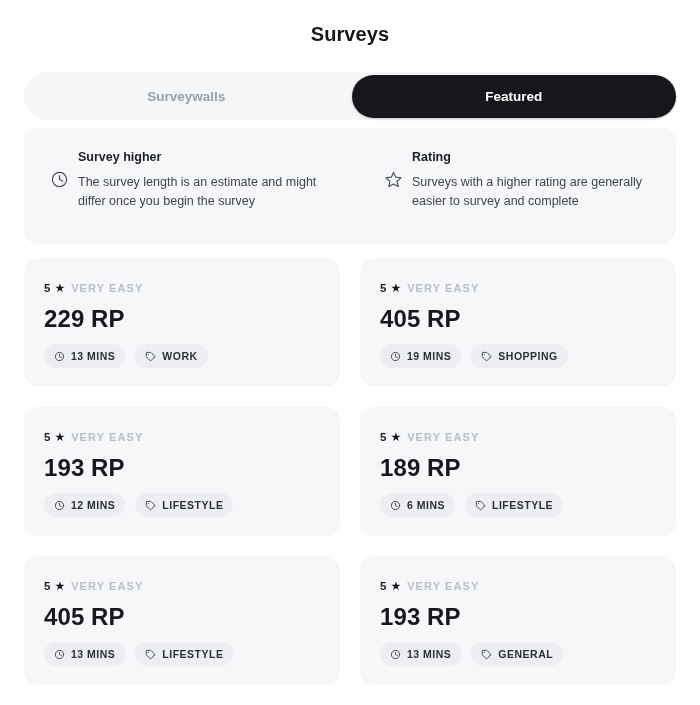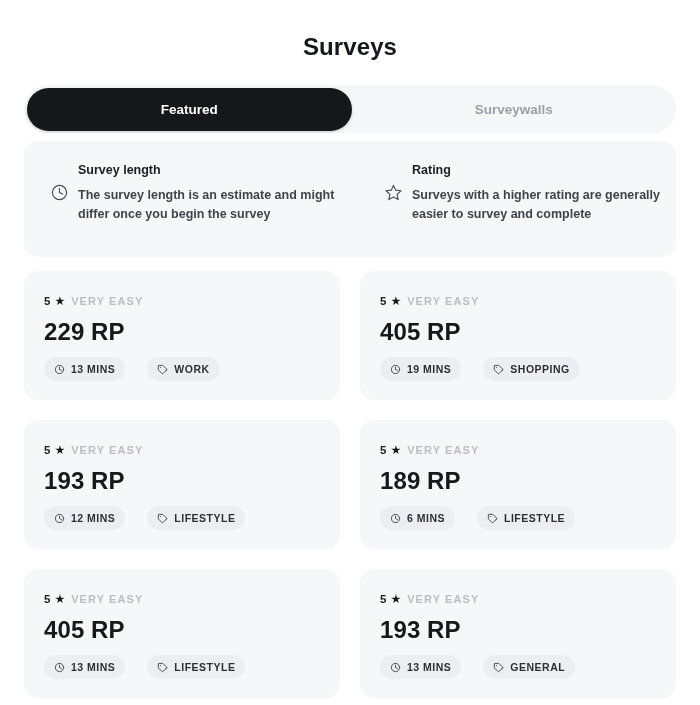--- a/index.html
+++ b/index.html
@@ -18,25 +18,25 @@
   .page {
     position: relative;
     width: 700px;
     height: 705px;
     box-sizing: border-box;
   }
 
   
   .page-title {
     text-align: center;
-    font-size: 24px;
+    font-size: 20px;
     font-weight: 700;
     color: #16181c;
     letter-spacing: 0.1px;
-    margin: 17px;
+    margin: 4px;
     padding-top: 16px;
     height: 28px;
     line-height: 28px;
   }
 
   
   .tabbar {
     position: absolute;
     left: 24px;
     top: 68px;
@@ -114,21 +114,21 @@
   }
   .info-heading {
     font-size: 12.5px;
     font-weight: 700;
     color: #1b1e23;
     margin: 0 0 9px 0;
     line-height: 14px;
   }
   .info-body {
     font-size: 12.5px;
-    font-weight: 700;
+    font-weight: 400;
     color: #3f444b;
     line-height: 19px;
     margin: 0;
     max-width: 262px;
   }
   .info-col.second .info-body { max-width: 250px; }
 
   
   .grid {
     position: absolute;
@@ -178,21 +178,21 @@
     font-size: 24px;
     font-weight: 700;
     color: #16181c;
     line-height: 23px;
     margin-bottom: 14px;
     letter-spacing: 0.1px;
   }
   .card-pills {
     display: flex;
     align-items: center;
-    gap: 22px;
+    gap: 10px;
   }
   .pill {
     height: 24px;
     background: #eceef1;
     border-radius: 12px;
     display: inline-flex;
     align-items: center;
     padding: 0 10px;
     font-size: 10.5px;
     font-weight: 700;
@@ -209,39 +209,39 @@
   .pill svg { display: block; }
 </style>
 </head>
 <body>
 
 <div class="page">
 
   <h1 class="page-title">Surveys</h1>
 
   <div class="tabbar">
+    <div class="tab inactive">
+      <span>Surveywalls</span>
+    </div>
     <div class="tab active">
       <span>Featured</span>
-    </div>
-    <div class="tab inactive">
-      <span>Surveywalls</span>
     </div>
   </div>
 
   <div class="infobanner">
 
     <div class="info-col first">
       <div class="info-icon">
         <svg width="19" height="19" viewBox="0 0 24 24" fill="none" stroke="currentColor" stroke-width="1.5" stroke-linecap="round" stroke-linejoin="round">
           <circle cx="12" cy="12" r="9"></circle>
           <polyline points="12,7 12,12 16,14"></polyline>
         </svg>
       </div>
       <div class="info-text">
-        <p class="info-heading">Survey length</p>
+        <p class="info-heading">Survey higher</p>
         <p class="info-body">The survey length is an estimate and might differ once you begin the survey</p>
       </div>
     </div>
 
     <div class="info-col second">
       <div class="info-icon">
         <svg width="19" height="19" viewBox="0 0 24 24" fill="none" stroke="currentColor" stroke-width="1.5" stroke-linecap="round" stroke-linejoin="round">
           <polygon points="12,3 14.8,9.1 21.5,9.8 16.5,14.3 17.9,20.9 12,17.6 6.1,20.9 7.5,14.3 2.5,9.8 9.2,9.1"></polygon>
         </svg>
       </div>

